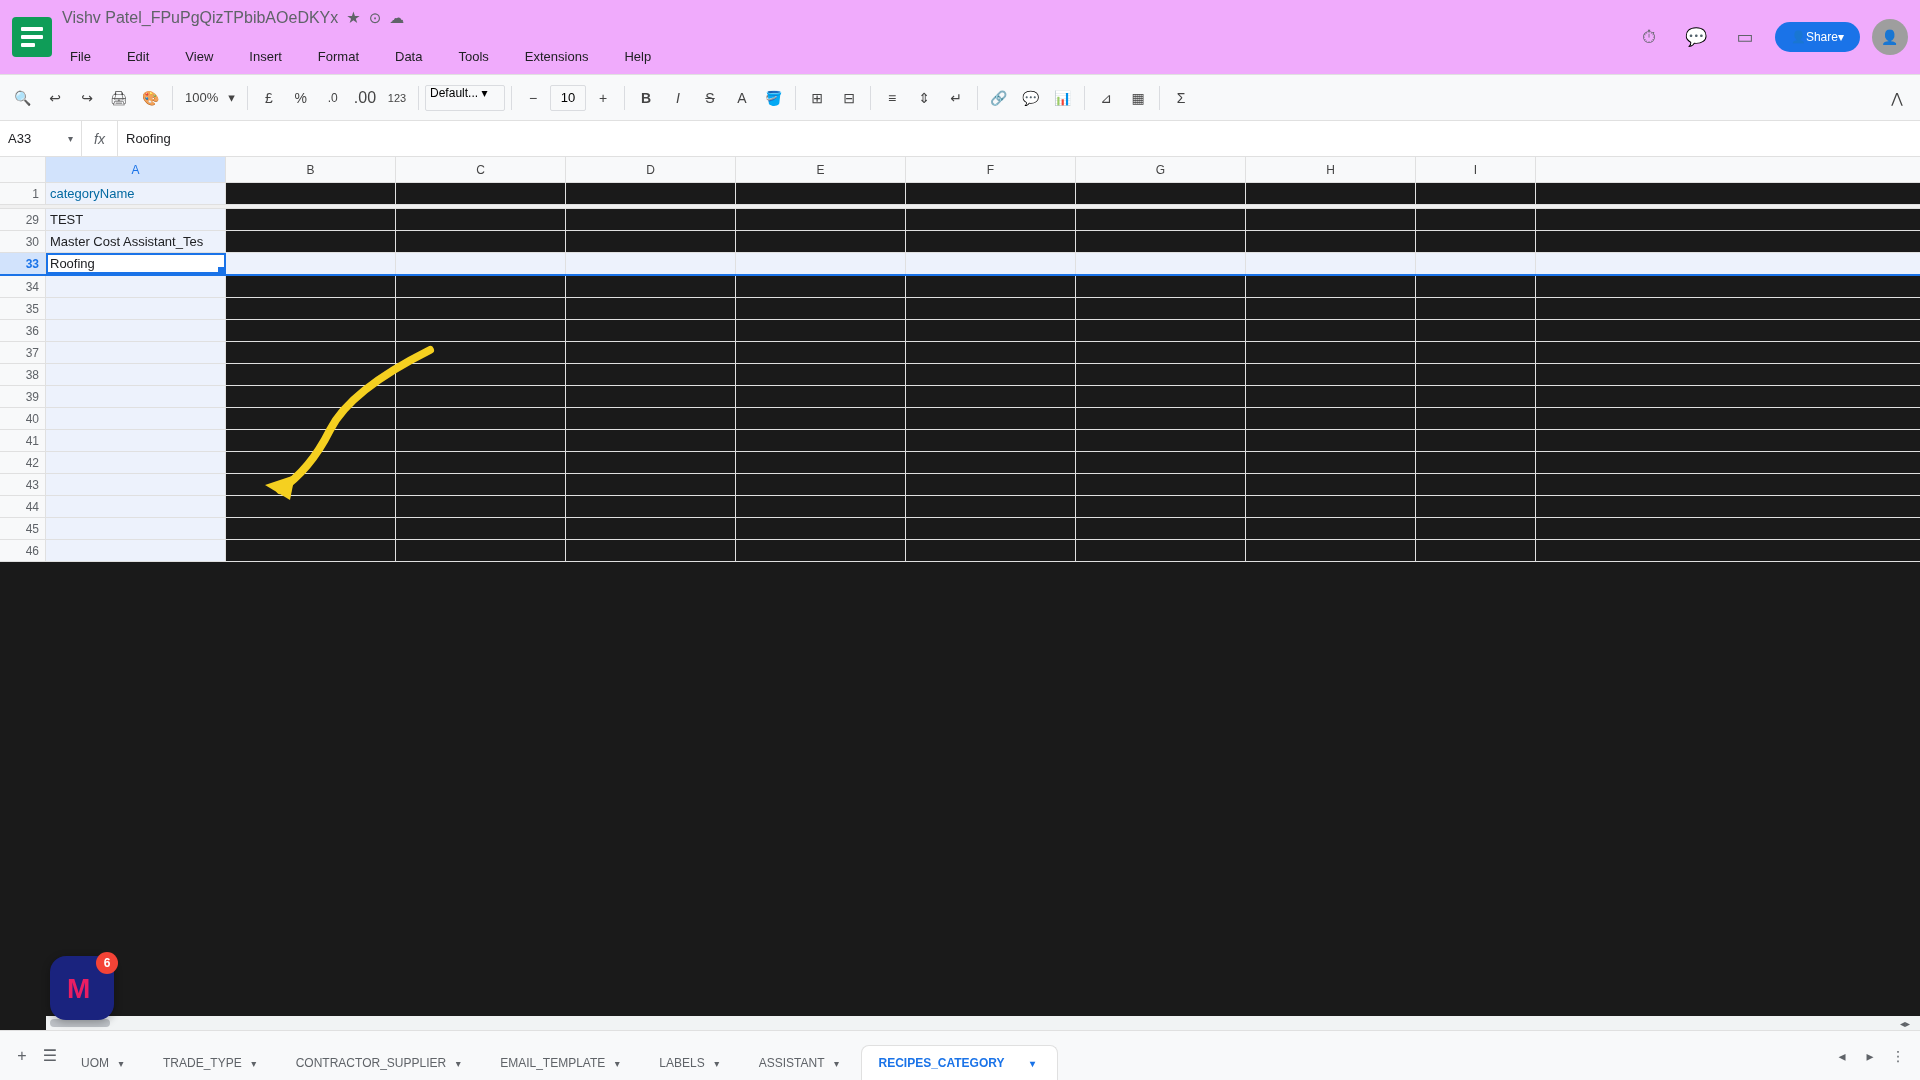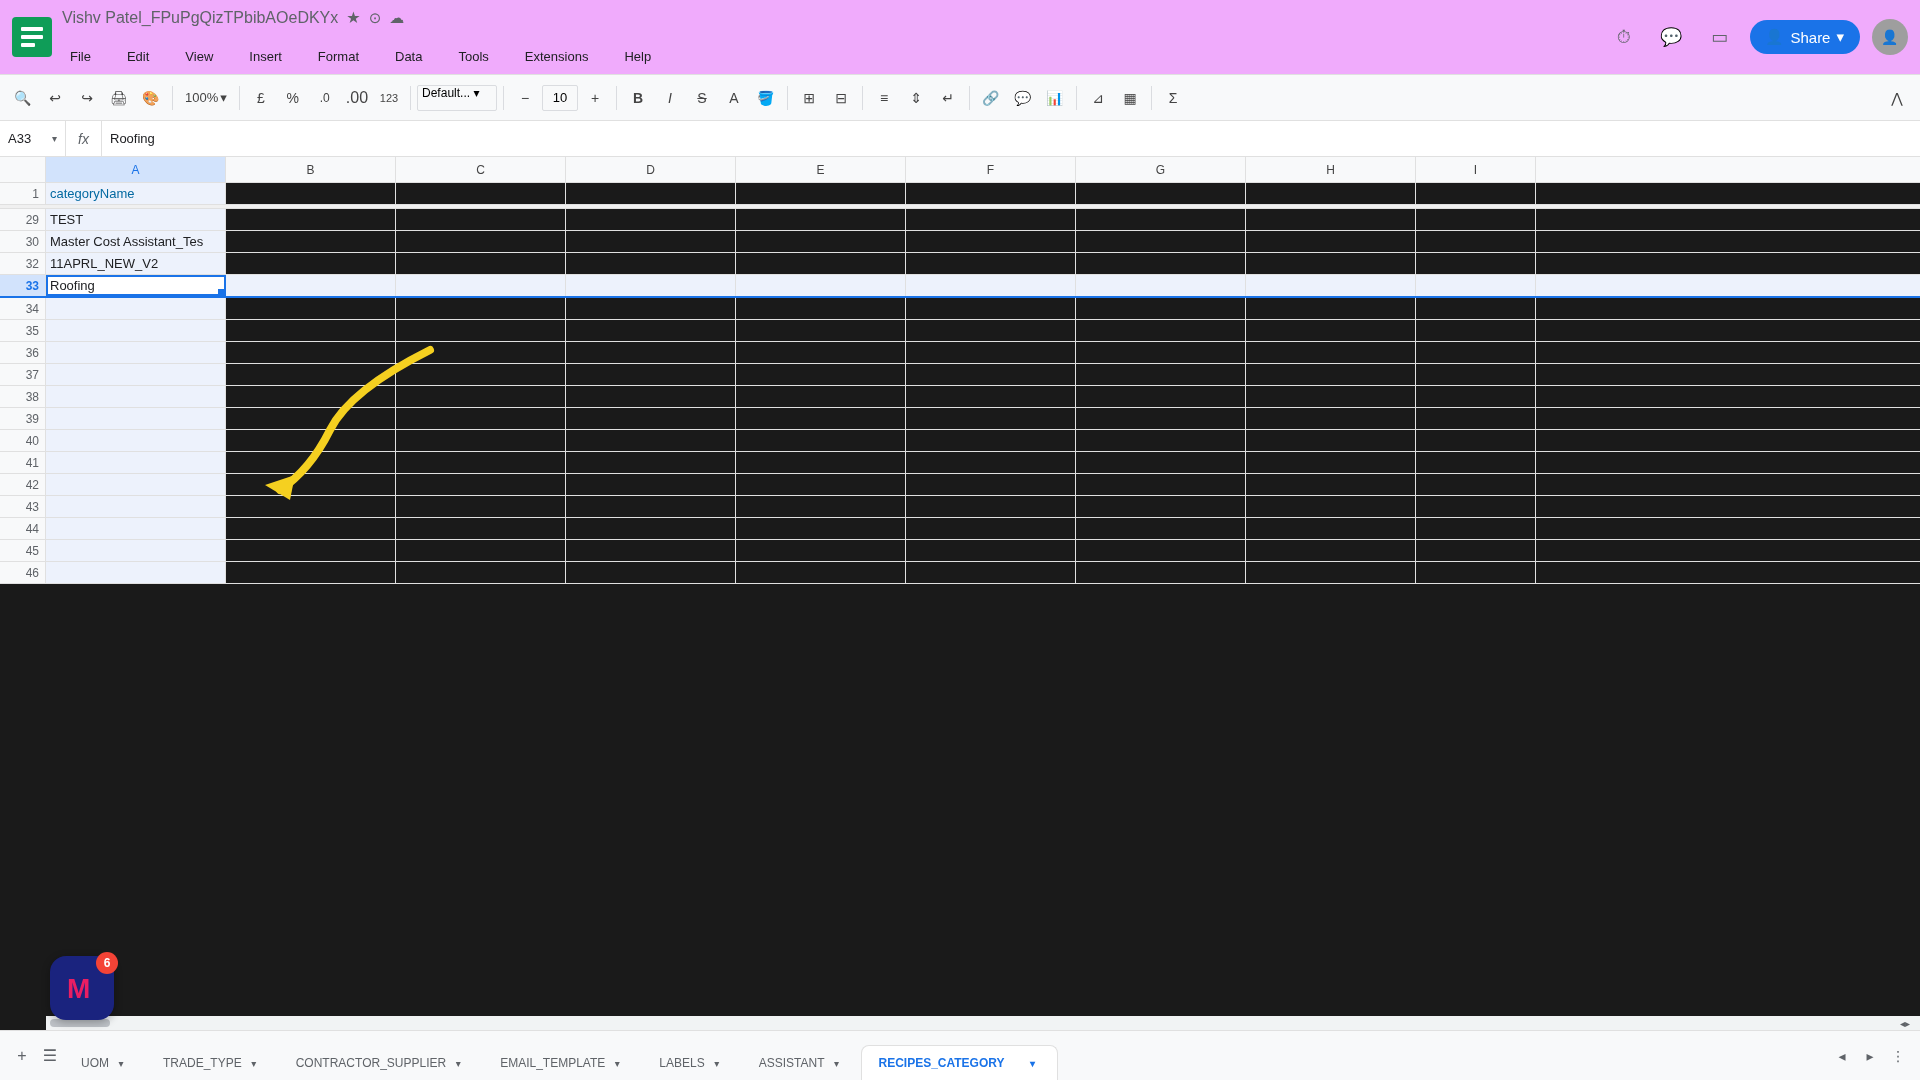--- a/index.html
+++ b/index.html
@@ -85,25 +85,25 @@
       color: #5f6368;
       font-size: 18px;
     }
 
     .share-btn {
       background: #1a73e8;
       color: white;
       border: none;
       border-radius: 20px;
       padding: 8px 16px;
-      font-size: 15px;
-      cursor: pointer;
-      display: flex;
-      align-items: center;
-      gap: 6px;
+      font-size: 12px;
+      cursor: pointer;
+      display: flex;
+      align-items: center;
+      gap: 0;
     }
 
     .avatar {
       width: 36px;
       height: 36px;
       border-radius: 50%;
       background: #9e9e9e;
       display: flex;
       align-items: center;
       justify-content: center;
@@ -143,21 +143,21 @@
     .tb-separator {
       width: 1px;
       height: 24px;
       background: #dadce0;
       margin: 0 4px;
     }
 
     .zoom-btn {
       display: flex;
       align-items: center;
-      gap: 2px;
+      gap: 10px;
       padding: 2px 6px;
       border-radius: 4px;
       cursor: pointer;
       font-size: 13px;
       color: #444;
     }
 
     .font-size-box {
       width: 36px;
       height: 26px;
@@ -188,21 +188,21 @@
       right: 0;
       height: 36px;
       background: #ffffff;
       border-bottom: 1px solid #e0e0e0;
       display: flex;
       align-items: center;
       z-index: 10;
     }
 
     .cell-ref-box {
-      width: 66px;
+      width: 82px;
       height: 100%;
       border-right: 1px solid #e0e0e0;
       display: flex;
       align-items: center;
       padding: 0 8px;
       font-size: 13px;
       color: #202124;
       cursor: pointer;
       background: white;
       text-align: right;
@@ -663,32 +663,20 @@
       <div class="cell col-c"></div>
       <div class="cell col-d"></div>
       <div class="cell col-e"></div>
       <div class="cell col-f"></div>
       <div class="cell col-g"></div>
       <div class="cell col-h"></div>
       <div class="cell col-i"></div>
     </div>
 
 
-    <div class="grid-row">
-      <div class="row-num">32</div>
-      <div class="cell col-a selected-col">11APRL_NEW_V2</div>
-      <div class="cell col-b"></div>
-      <div class="cell col-c"></div>
-      <div class="cell col-d"></div>
-      <div class="cell col-e"></div>
-      <div class="cell col-f"></div>
-      <div class="cell col-g"></div>
-      <div class="cell col-h"></div>
-      <div class="cell col-i"></div>
-    </div>
 
     <div class="grid-row selected-row-border" style="background:#edf2fc;">
       <div class="row-num selected">33</div>
       <div class="cell col-a active" style="position:relative;">
         Roofing
         <div class="resize-handle"></div>
       </div>
       <div class="cell col-b selected-col"></div>
       <div class="cell col-c selected-col"></div>
       <div class="cell col-d selected-col"></div>

